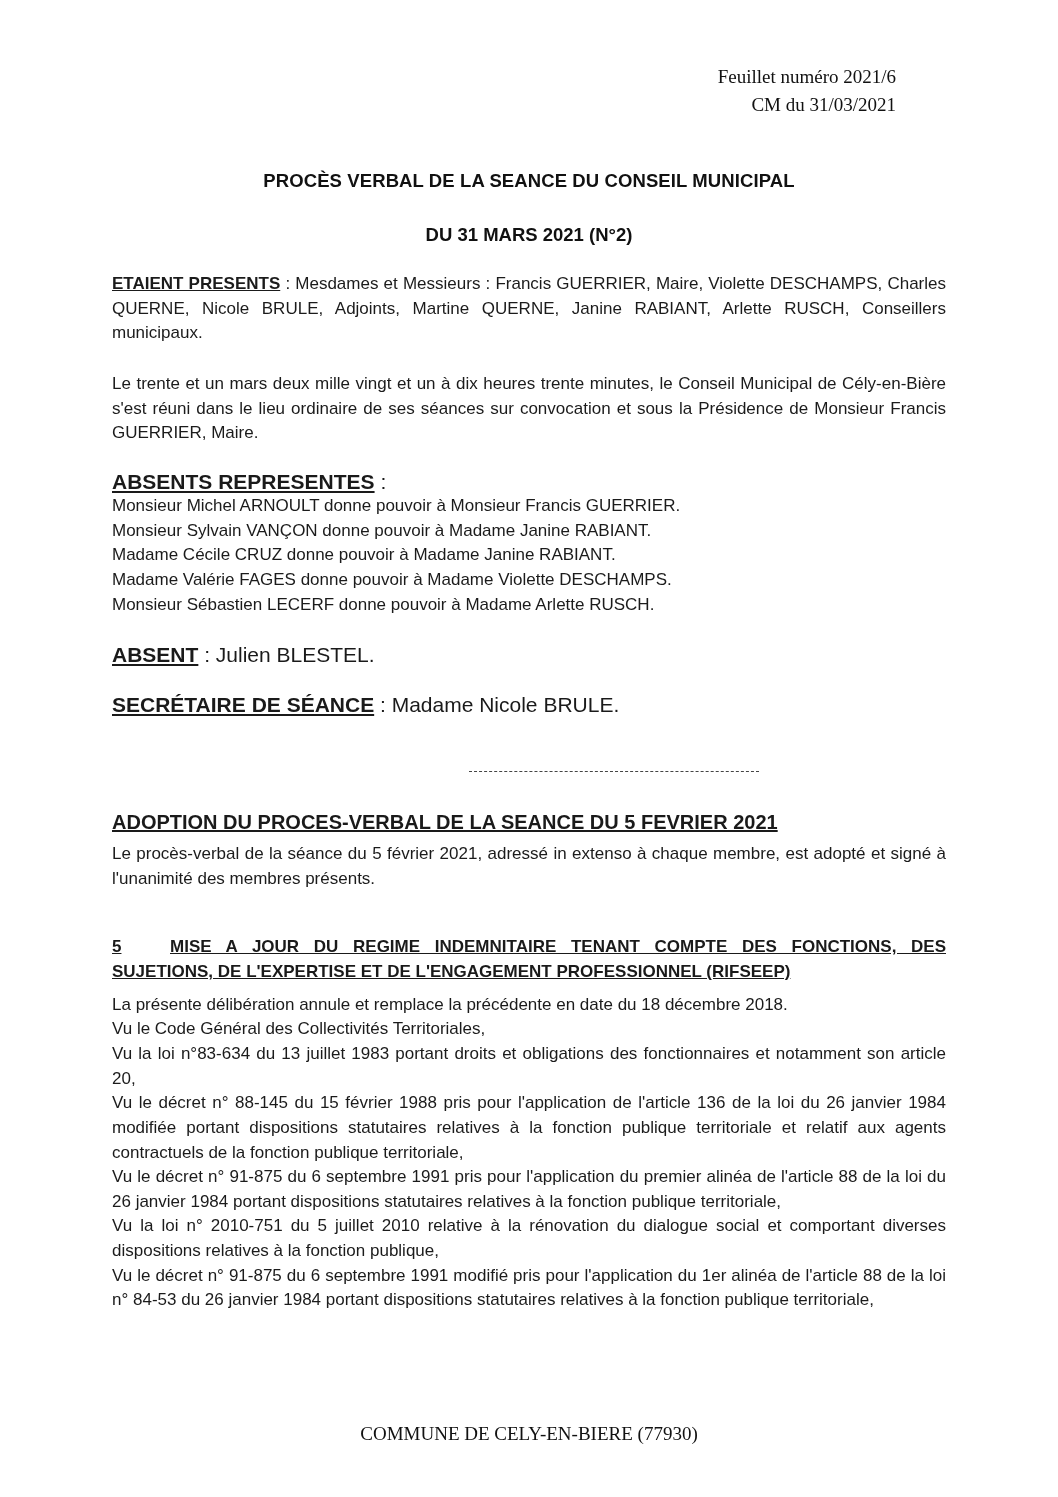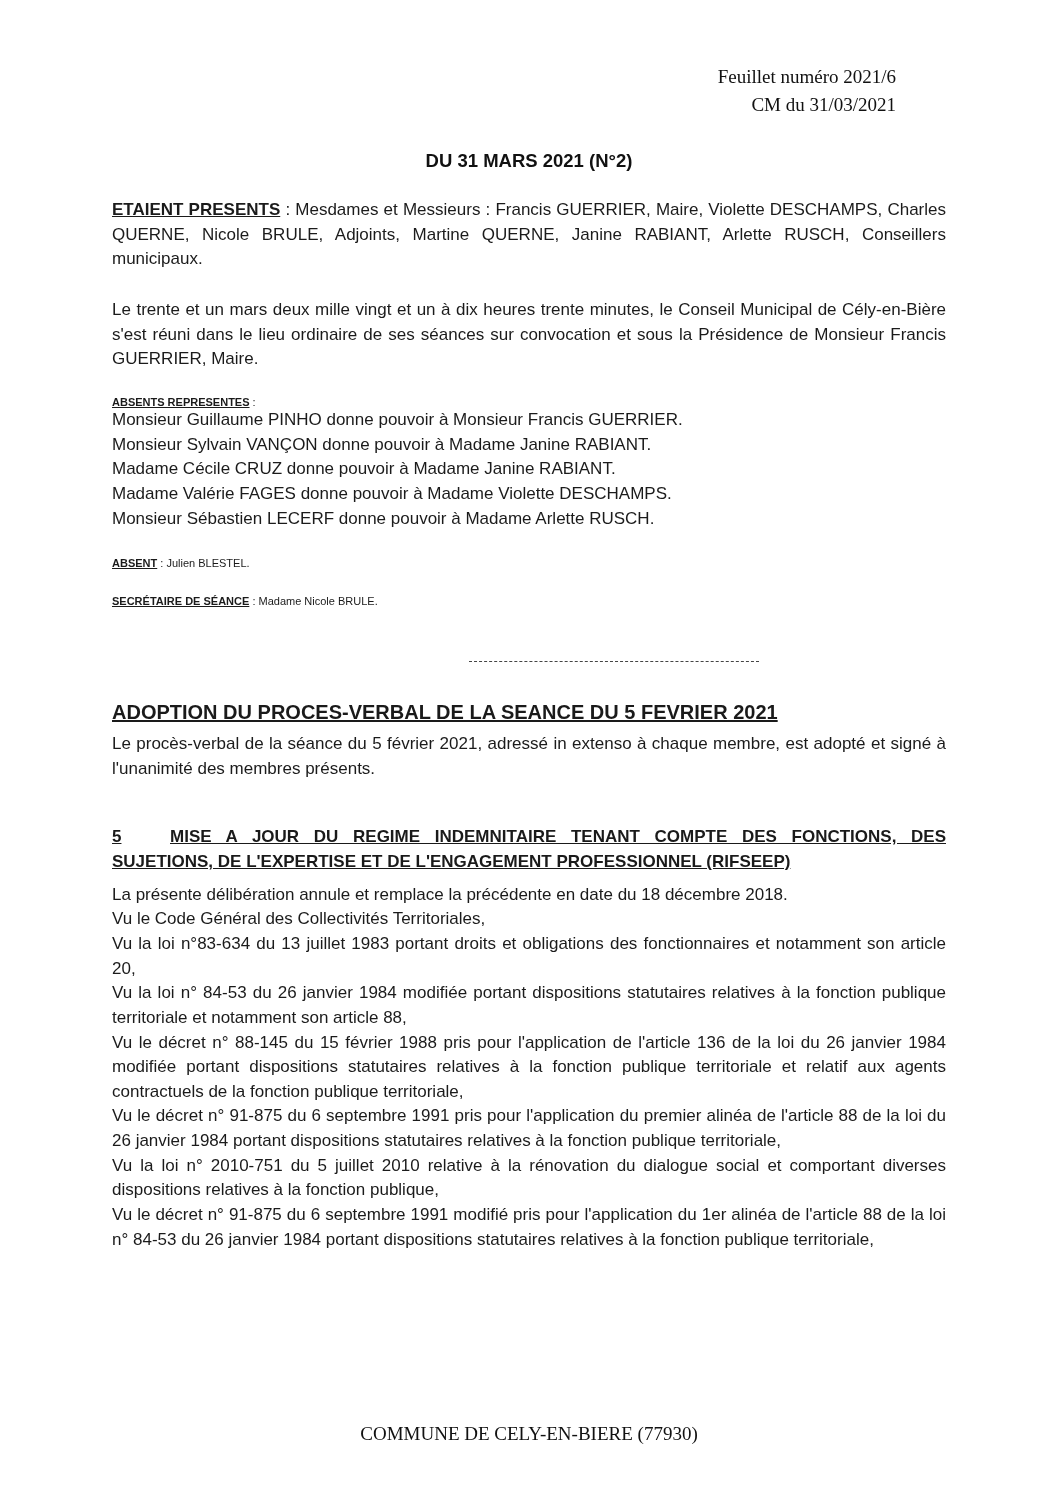--- a/index.html
+++ b/index.html
@@ -58,21 +58,21 @@
     color: #1b1b1b;
   }
   .lines div {
     white-space: nowrap;
   }
   .u {
     text-decoration: underline;
     font-weight: bold;
   }
   .sec-label {
-    font-size: 11px;
+    font-size: 21px;
     margin-top: 24px;
   }
   .divider {
     text-align: center;
     margin-top: 40px;
     margin-bottom: 34px;
     font-size: 17px;
     letter-spacing: 0px;
     color: #333;
   }
@@ -126,34 +126,35 @@
 </head>
 <body>
 
 <div class="page">
 
   <div class="header-block">
     <div>Feuillet numéro 2021/6</div>
     <div>CM du 31/03/2021</div>
   </div>
 
+  <div class="doc-title">PROCÈS VERBAL DE LA SEANCE DU CONSEIL MUNICIPAL</div>
   <div class="doc-subtitle">DU 31 MARS 2021 (N°2)</div>
 
   <div class="body-text">
     <span class="u">ETAIENT PRESENTS</span><span> : Mesdames et Messieurs : Francis GUERRIER, Maire, Violette DESCHAMPS, Charles QUERNE, Nicole BRULE, Adjoints, Martine QUERNE, Janine RABIANT, Arlette RUSCH, Conseillers municipaux.</span>
   </div>
 
   <div class="body-text">Le trente et un mars deux mille vingt et un à dix heures trente minutes, le Conseil Municipal de Cély-en-Bière s'est réuni dans le lieu ordinaire de ses séances sur convocation et sous la Présidence de Monsieur Francis GUERRIER, Maire.</div>
 
   <div class="sec-label">
     <span class="u">ABSENTS REPRESENTES</span><span> :</span>
   </div>
 
   <div class="lines">
-    <div>Monsieur Guillaume PINHO donne pouvoir à Monsieur Francis GUERRIER.</div>
+    <div>Monsieur Michel ARNOULT donne pouvoir à Monsieur Francis GUERRIER.</div>
     <div>Monsieur Sylvain VANÇON donne pouvoir à Madame Janine RABIANT.</div>
     <div>Madame Cécile CRUZ donne pouvoir à Madame Janine RABIANT.</div>
     <div>Madame Valérie FAGES donne pouvoir à Madame Violette DESCHAMPS.</div>
     <div>Monsieur Sébastien LECERF donne pouvoir à Madame Arlette RUSCH.</div>
   </div>
 
   <div class="sec-label mt26">
     <span class="u">ABSENT</span><span> : Julien BLESTEL.</span>
   </div>
 
@@ -167,21 +168,20 @@
   <div class="para mt8">Le procès-verbal de la séance du 5 février 2021, adressé in extenso à chaque membre, est adopté et signé à l'unanimité des membres présents.</div>
 
   <div class="article-heading">
     <span class="num">5</span><span>MISE A JOUR DU REGIME INDEMNITAIRE TENANT COMPTE DES FONCTIONS, DES SUJETIONS, DE L'EXPERTISE ET DE L'ENGAGEMENT PROFESSIONNEL (RIFSEEP)</span>
   </div>
 
   <div class="para-block para mt8">
     <div>La présente délibération annule et remplace la précédente en date du 18 décembre 2018.</div>
     <div>Vu le Code Général des Collectivités Territoriales,</div>
     <div>Vu la loi n°83-634 du 13 juillet 1983 portant droits et obligations des fonctionnaires et notamment son article 20,</div>
-    <div>Vu la loi n° 84-53 du 26 janvier 1984 modifiée portant dispositions statutaires relatives à la fonction publique territoriale et notamment son article 88,</div>
     <div>Vu le décret n° 88-145 du 15 février 1988 pris pour l'application de l'article 136 de la loi du 26 janvier 1984 modifiée portant dispositions statutaires relatives à la fonction publique territoriale et relatif aux agents contractuels de la fonction publique territoriale,</div>
     <div>Vu le décret n° 91-875 du 6 septembre 1991 pris pour l'application du premier alinéa de l'article 88 de la loi du 26 janvier 1984 portant dispositions statutaires relatives à la fonction publique territoriale,</div>
     <div>Vu la loi n° 2010-751 du 5 juillet 2010 relative à la rénovation du dialogue social et comportant diverses dispositions relatives à la fonction publique,</div>
     <div>Vu le décret n° 91-875 du 6 septembre 1991 modifié pris pour l'application du 1er alinéa de l'article 88 de la loi n° 84-53 du 26 janvier 1984 portant dispositions statutaires relatives à la fonction publique territoriale,</div>
   </div>
 
   <div class="footer">COMMUNE DE CELY-EN-BIERE (77930)</div>
 
 </div>
 

